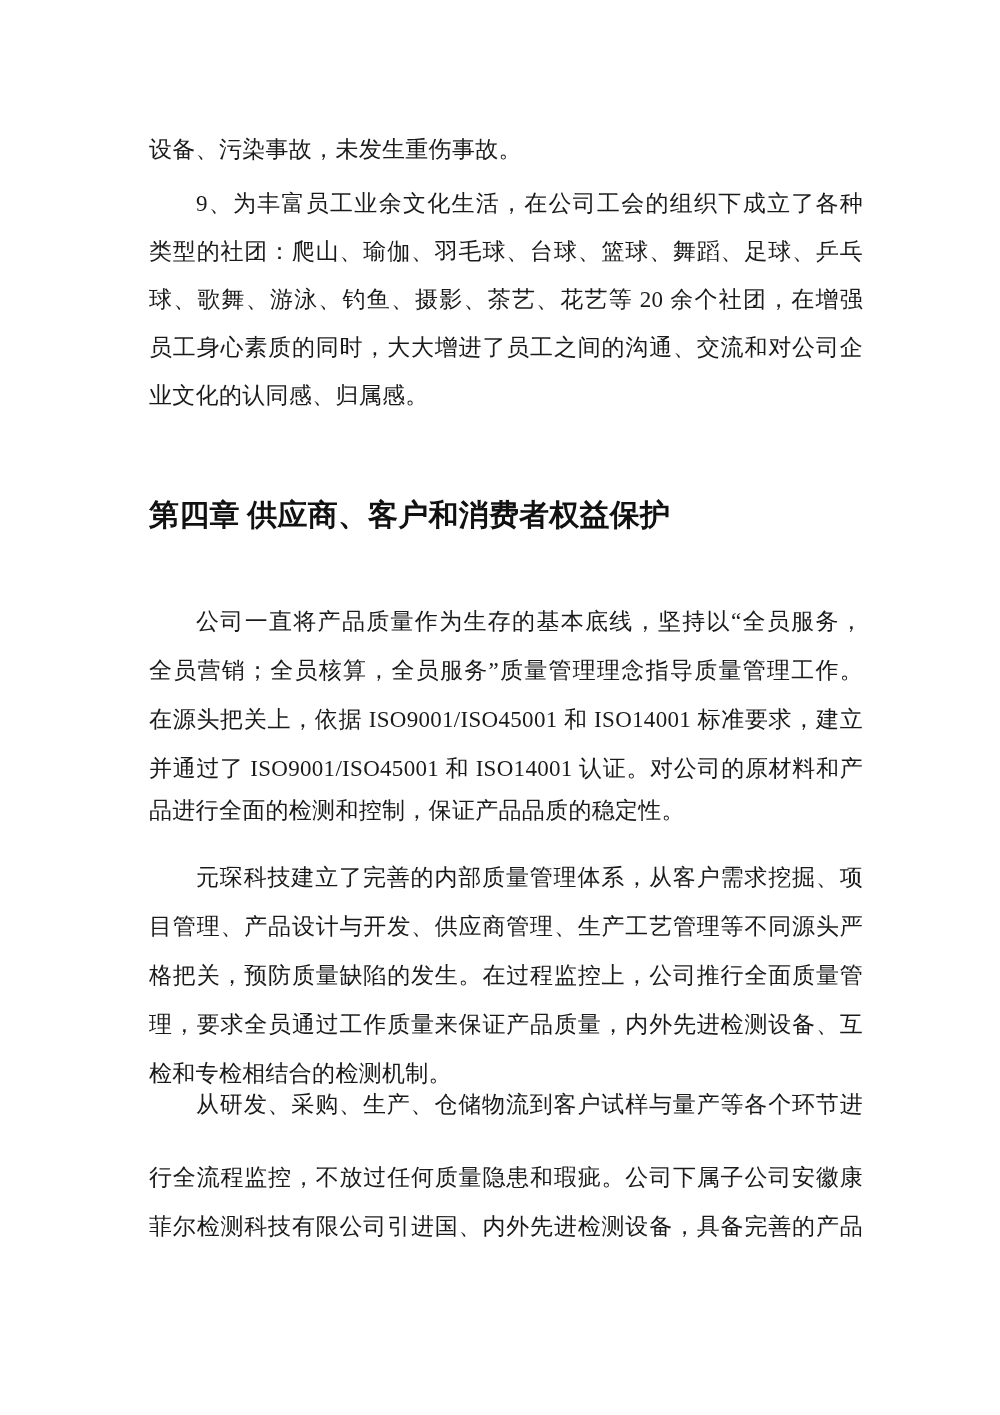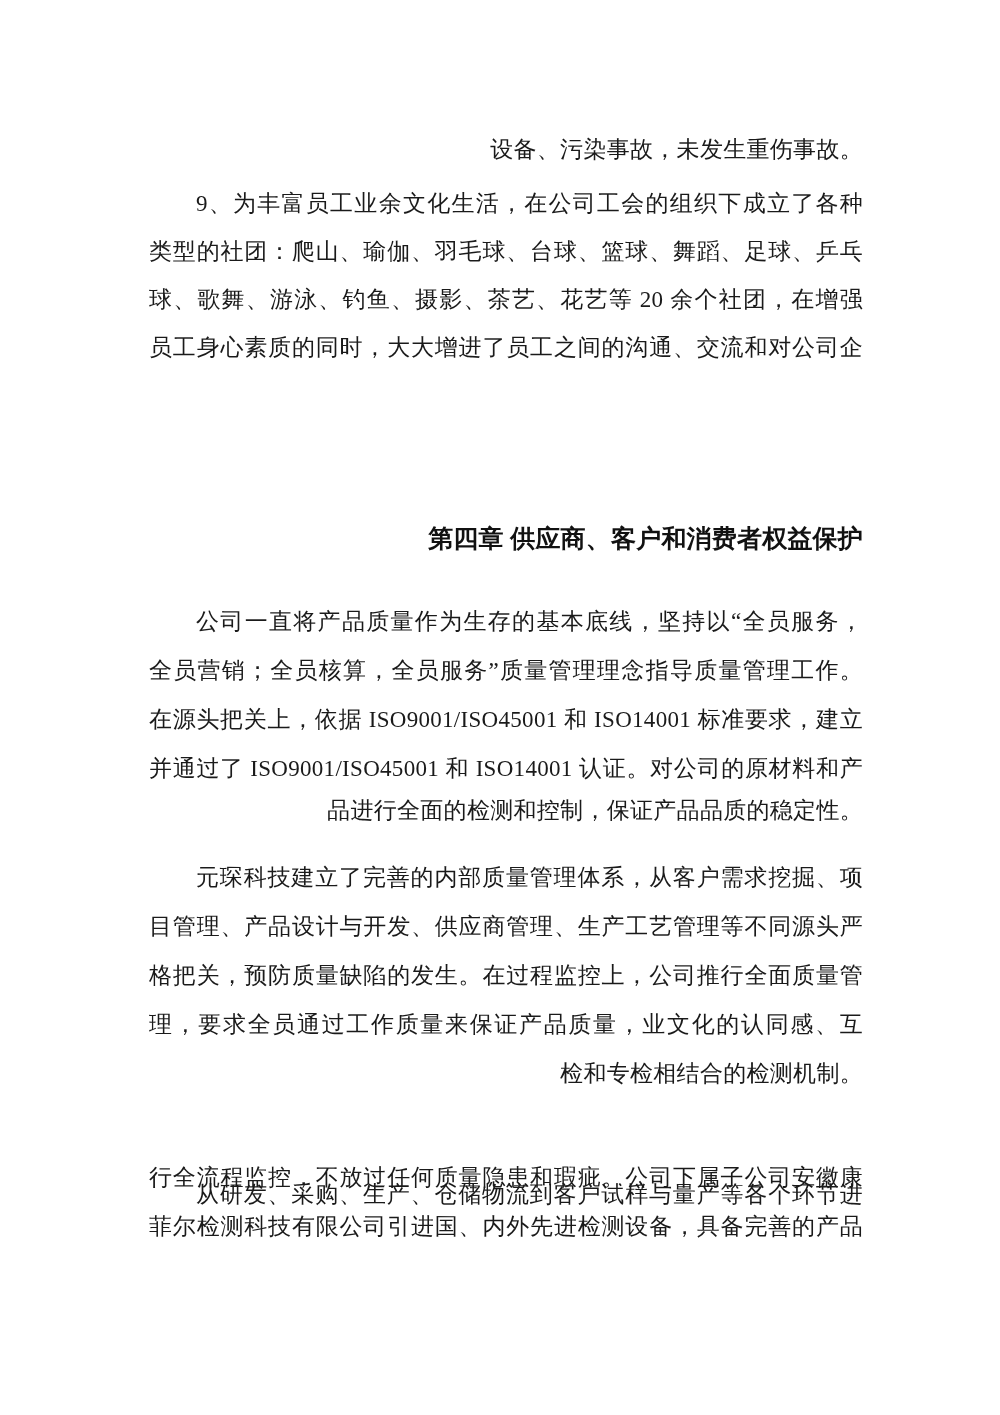--- a/index.html
+++ b/index.html
@@ -17,65 +17,64 @@
     color: #1a1a1a;
   }
   .ln {
     position: absolute;
     left: 149px;
     width: 714px;
     font-size: 23px;
     line-height: 27px;
     white-space: nowrap;
     letter-spacing: 0.3px;
-    text-align: right;
   }
   
   .j {
     white-space: normal;
     text-align: justify;
     text-align-last: justify;
   }
   
   .ind {
     text-indent: 47px;
   }
   .heading {
     font-weight: bold;
-    font-size: 25px;
+    font-size: 30px;
     line-height: 29px;
     letter-spacing: 0.2px;
     color: #111111;
-    margin-top: 24px;
   }
 </style>
 </head>
 <body>
 
 <div class="page">
 
   <div class="ln" style="top:136px">设备、污染事故，未发生重伤事故。</div>
 
   <div class="ln j ind" style="top:190px">9、为丰富员工业余文化生活，在公司工会的组织下成立了各种</div>
   <div class="ln j" style="top:238px">类型的社团：爬山、瑜伽、羽毛球、台球、篮球、舞蹈、足球、乒乓</div>
   <div class="ln j" style="top:286px">球、歌舞、游泳、钓鱼、摄影、茶艺、花艺等 20 余个社团，在增强</div>
   <div class="ln j" style="top:334px">员工身心素质的同时，大大增进了员工之间的沟通、交流和对公司企</div>
+  <div class="ln" style="top:382px">业文化的认同感、归属感。</div>
 
   <div class="ln heading" style="top:500px">第四章 供应商、客户和消费者权益保护</div>
 
 
   <div class="ln j ind" style="top:608px">公司一直将产品质量作为生存的基本底线，坚持以“全员服务，</div>
   <div class="ln j" style="top:657px">全员营销；全员核算，全员服务”质量管理理念指导质量管理工作。</div>
   <div class="ln j" style="top:706px">在源头把关上，依据 ISO9001/ISO45001 和 ISO14001 标准要求，建立</div>
   <div class="ln j" style="top:755px">并通过了 ISO9001/ISO45001 和 ISO14001 认证。对公司的原材料和产</div>
   <div class="ln" style="top:797px">品进行全面的检测和控制，保证产品品质的稳定性。</div>
 
   <div class="ln j ind" style="top:864px">元琛科技建立了完善的内部质量管理体系，从客户需求挖掘、项</div>
   <div class="ln j" style="top:913px">目管理、产品设计与开发、供应商管理、生产工艺管理等不同源头严</div>
   <div class="ln j" style="top:962px">格把关，预防质量缺陷的发生。在过程监控上，公司推行全面质量管</div>
-  <div class="ln j" style="top:1011px">理，要求全员通过工作质量来保证产品质量，业文化的认同感、互</div>
+  <div class="ln j" style="top:1011px">理，要求全员通过工作质量来保证产品质量，内外先进检测设备、互</div>
   <div class="ln" style="top:1060px">检和专检相结合的检测机制。</div>
 
-  <div class="ln j ind" style="top:1181px">从研发、采购、生产、仓储物流到客户试样与量产等各个环节进</div>
+  <div class="ln j ind" style="top:1091px">从研发、采购、生产、仓储物流到客户试样与量产等各个环节进</div>
   <div class="ln j" style="top:1164px">行全流程监控，不放过任何质量隐患和瑕疵。公司下属子公司安徽康</div>
   <div class="ln j" style="top:1213px">菲尔检测科技有限公司引进国、内外先进检测设备，具备完善的产品</div>
 
 </div>
 
 </body></html>

